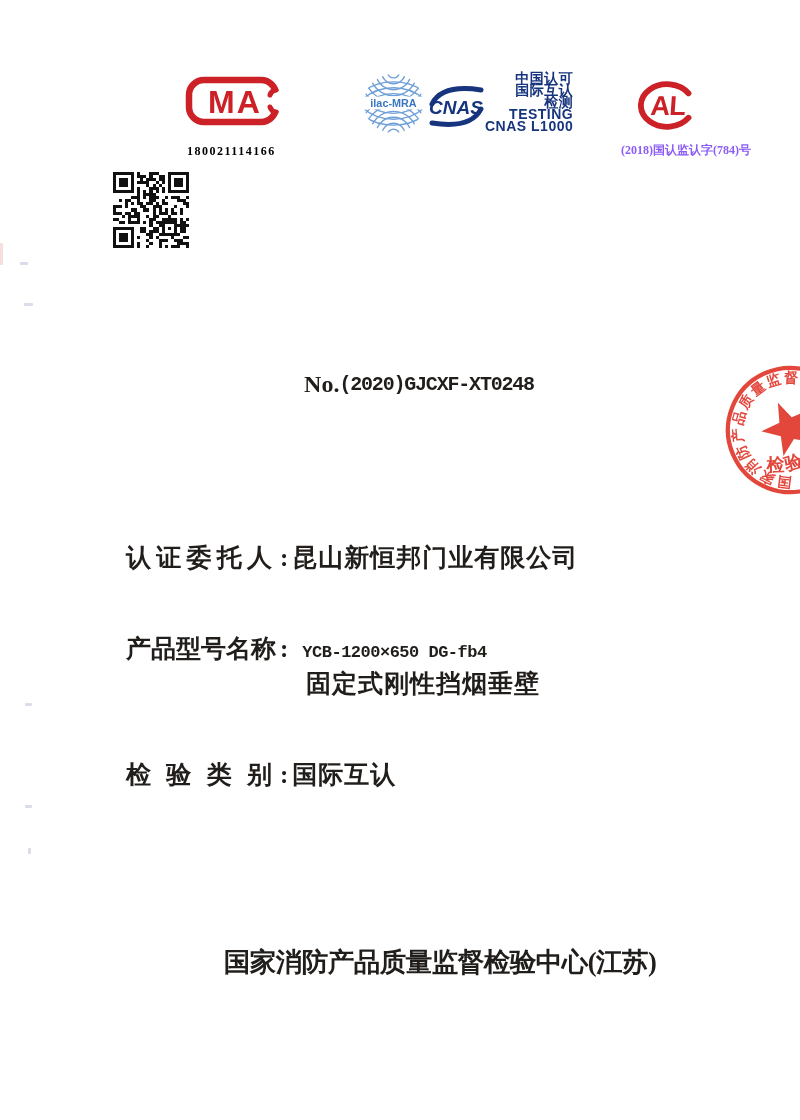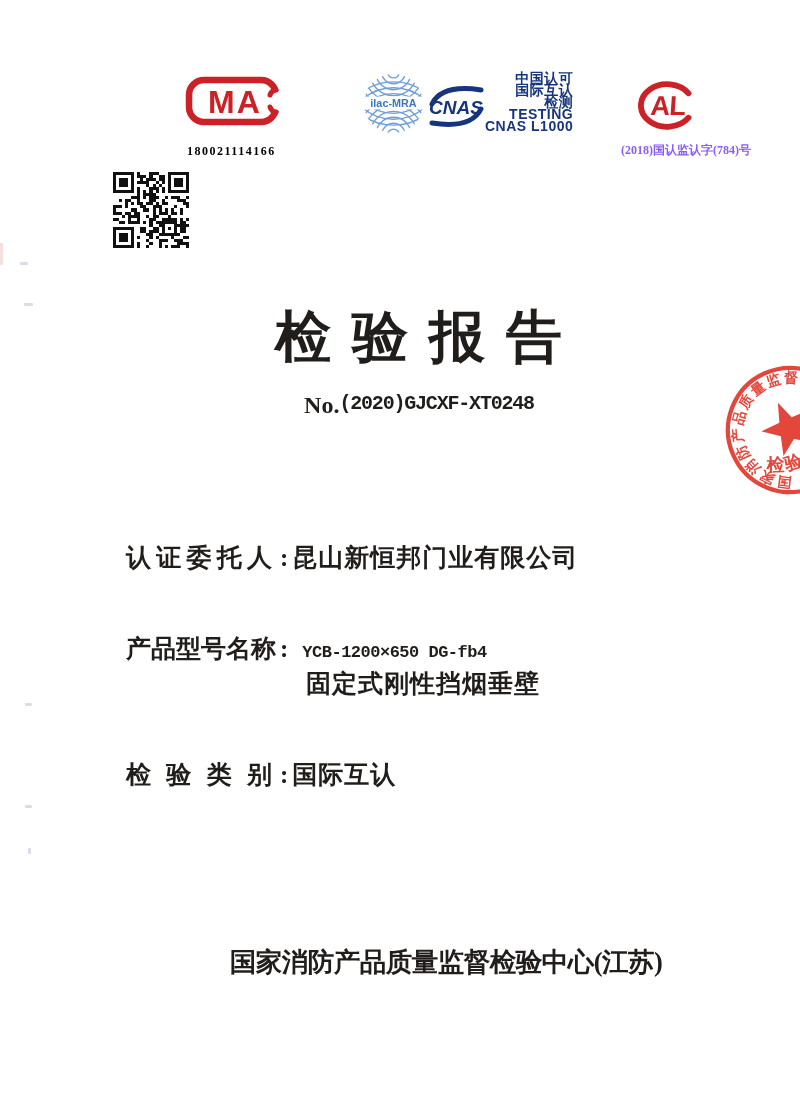--- a/index.html
+++ b/index.html
@@ -18,41 +18,41 @@
   .cnas-caption{left:485px;top:72px;color:#17357e;font-family:"Liberation Sans","DejaVu Sans",sans-serif;
     font-weight:700;font-size:14px;line-height:12px;letter-spacing:.5px;text-align:right;}
   .cal-svg{left:638px;top:79px;width:64px;height:53px;}
   .cal-number{left:621px;top:142px;font-size:12px;color:#8b5cf6;font-weight:600;}
 
   .qr-svg{left:113px;top:172px;width:76px;height:76px;}
 
   
   .title{left:419px;top:300px;transform:translateX(-50%);font-size:56px;font-weight:700;
     letter-spacing:1px;word-spacing:5px;white-space:nowrap;}
-  .no-line{left:419px;top:392px;transform:translateX(-50%);display:flex;align-items:flex-start;white-space:nowrap;}
+  .no-line{left:419px;top:371px;transform:translateX(-50%);display:flex;align-items:center;white-space:nowrap;}
   .no-label{font-size:24px;font-weight:700;}
   .no-value{font-family:"Liberation Mono","DejaVu Sans Mono",monospace;font-size:20px;letter-spacing:-1.2px;font-weight:600;}
 
   
   .stamp-svg{left:722px;top:362px;width:136px;height:136px;transform:rotate(-24deg);transform-origin:50% 50%;opacity:.93;}
 
   
   .field{display:flex;align-items:baseline;font-size:25px;white-space:nowrap;}
   .flabel{display:inline-flex;justify-content:space-between;width:146px;font-weight:600;}
   .fcolon{margin-left:8px;font-weight:600;}
   .fvalue{margin-left:4px;font-weight:600;letter-spacing:1px;}
   .fvalue-mono{margin-left:14px;font-family:"Liberation Mono","DejaVu Sans Mono",monospace;
     font-size:17px;font-weight:700;letter-spacing:-.5px;}
   .field-row1{left:126px;top:541px;}
   .field-row2{left:126px;top:632px;}
   .field-row2b{left:306px;top:667px;font-size:25px;font-weight:600;letter-spacing:1px;white-space:nowrap;}
   .field-row3{left:126px;top:758px;}
 
   .footer-org{left:440px;top:944px;transform:translateX(-50%);font-size:26.5px;font-weight:600;
-    letter-spacing:-.5px;white-space:nowrap;margin-left:6px;}
+    letter-spacing:-.5px;white-space:nowrap;}
 
   
   .speck{position:absolute;background:#c9cede;opacity:.7;border-radius:1px;}
   .edge-smudge{position:absolute;background:#f3d8d5;opacity:.8;}
 </style>
 </head>
 <body>
 
 <div class="page">
 
@@ -315,21 +315,20 @@
       <rect x="19" y="1" width="5" height="5" fill="#fff"></rect>
       <rect x="20" y="2" width="3" height="3" fill="#111"></rect>
       <rect x="0" y="18" width="7" height="7" fill="#111"></rect>
       <rect x="1" y="19" width="5" height="5" fill="#fff"></rect>
       <rect x="2" y="20" width="3" height="3" fill="#111"></rect>
       <rect x="16" y="16" width="5" height="5" fill="#111"></rect>
       <rect x="17" y="17" width="3" height="3" fill="#fff"></rect>
       <rect x="18" y="18" width="1" height="1" fill="#111"></rect>
     </svg>
 
-  <div class="abs title">检 验 报 告</div>
   <div class="abs no-line">
     <span class="no-label">No.</span>
     <span class="no-value">(2020)GJCXF-XT0248</span>
   </div>
 
   <svg class="abs stamp-svg" viewBox="0 0 160 160">
     <defs>
       <path id="ringPath" d="M80,136 A56,56 0 0 1 80,24 A56,56 0 0 1 80,136" fill="none"></path>
       <path id="innerArc" d="M26,106 A90,90 0 0 0 134,106" fill="none"></path>
     </defs>

